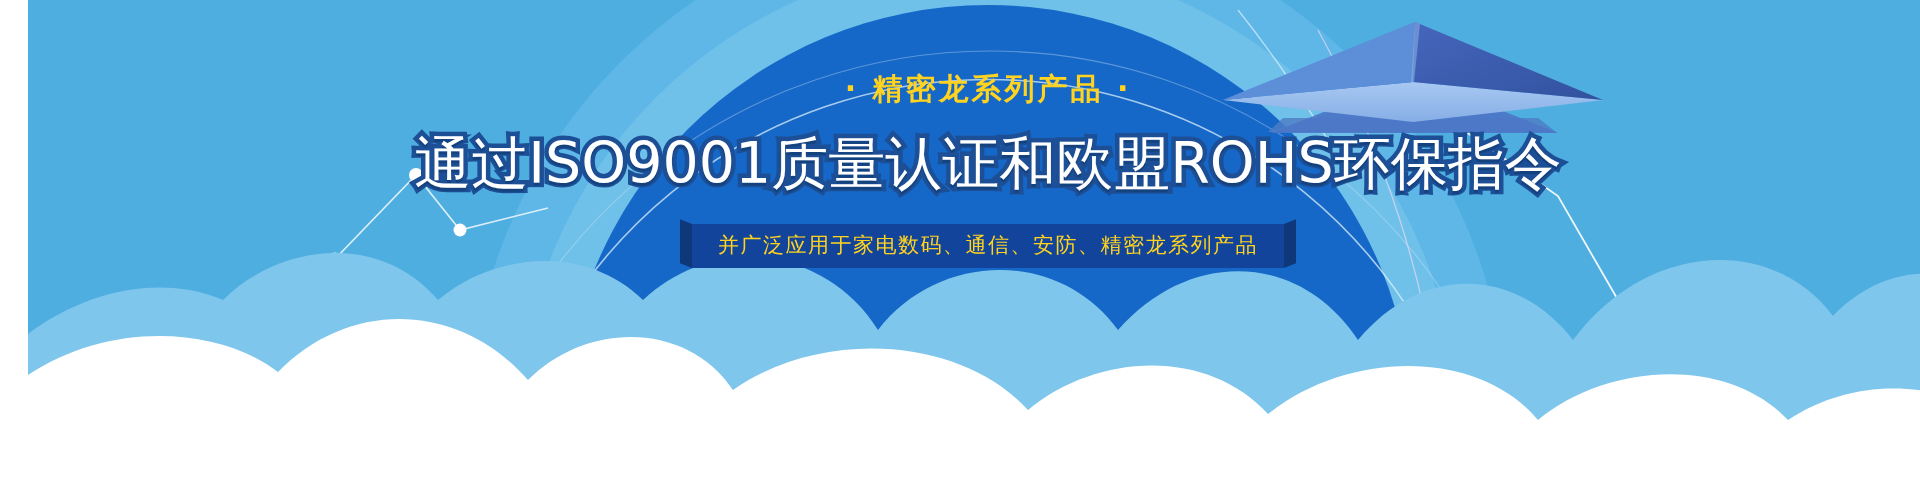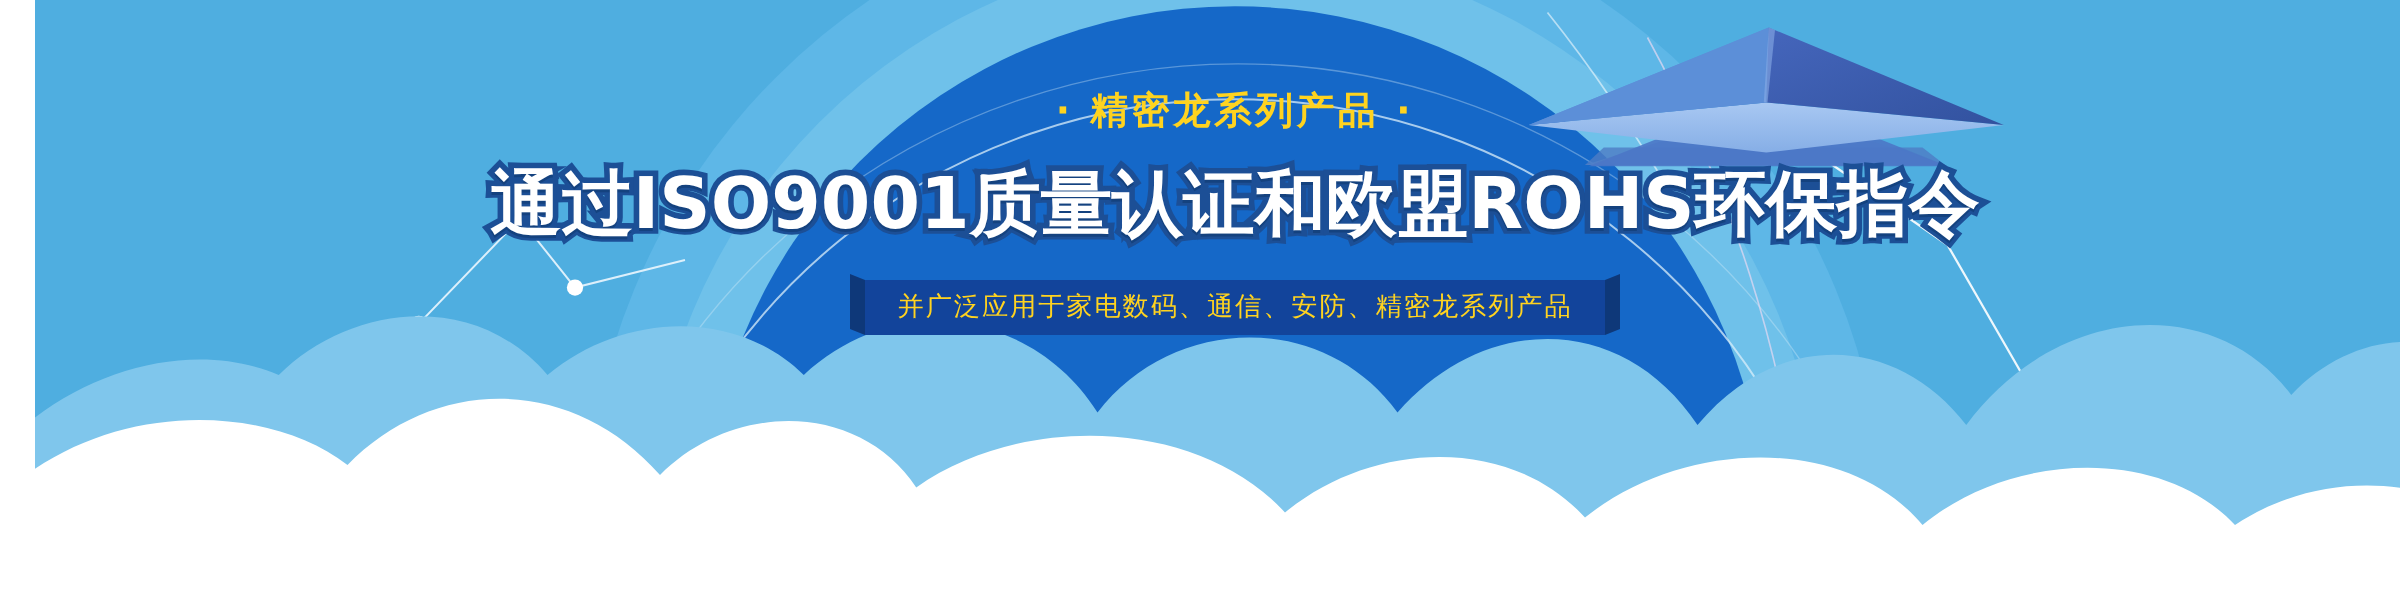--- a/index.html
+++ b/index.html
@@ -48,21 +48,21 @@
     font-weight: bold;
     letter-spacing: 3px;
     line-height: 1;
     white-space: nowrap;
     font-family: "DejaVu Sans", "Liberation Sans", sans-serif;
   }
 
   .headline {
     margin-top: 30px;
     font-size: 57px;
-    font-weight: bold;
+    font-weight: normal;
     line-height: 1.05;
     white-space: nowrap;
     color: #ffffff;
     letter-spacing: 0px;
     font-family: "DejaVu Sans", "Liberation Sans", sans-serif;
     -webkit-text-stroke: 9px #1C4F96;
     paint-order: stroke fill;
     text-shadow:
        0 3px 0 rgba(14,56,110,0.55);
   }

